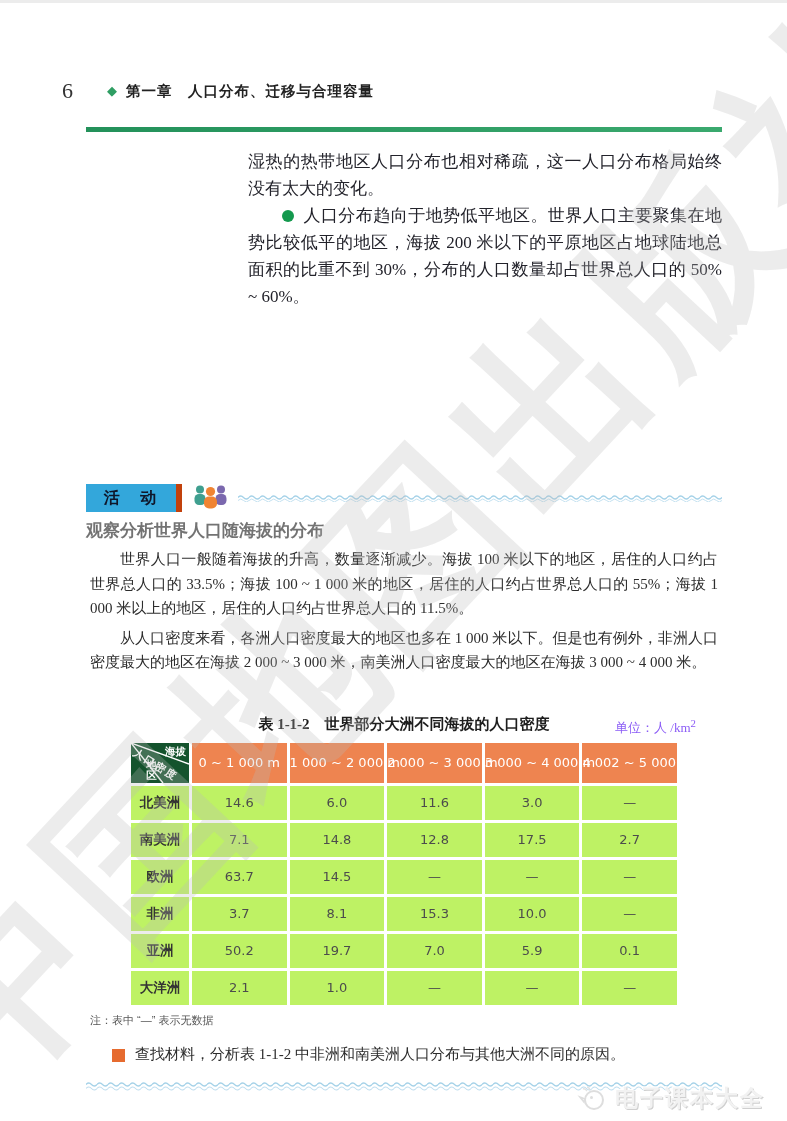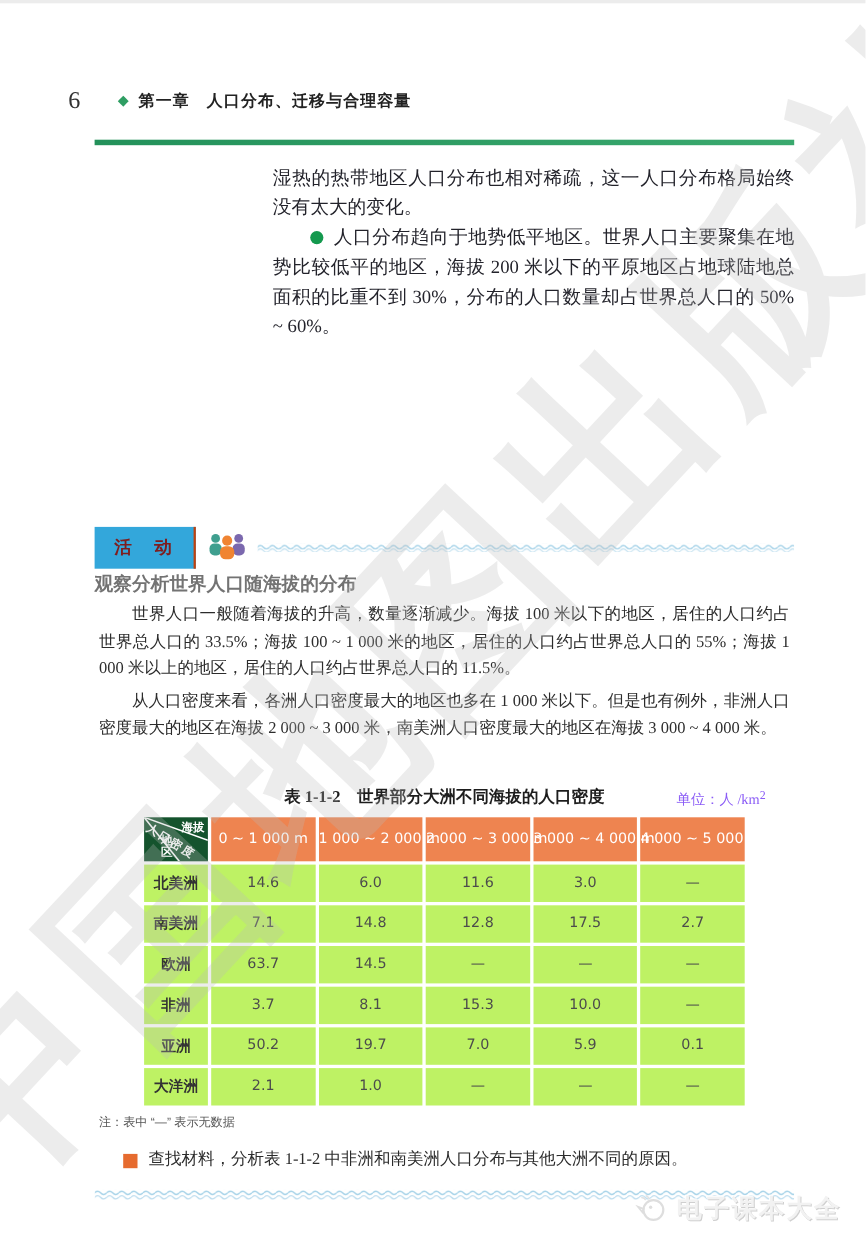--- a/index.html
+++ b/index.html
@@ -16,21 +16,21 @@
   
   .col{position:absolute;left:248px;width:474px;font-size:17px;line-height:27px;color:#23232b;text-align:justify;}
   .col p{margin:0;}
   .col p.ind{text-indent:2em;}
   .gbullet{display:inline-block;width:12px;height:12px;border-radius:50%;background:#14994e;margin-right:9px;vertical-align:-1px;}
   .intro{top:116px;}
 
   
   .act{position:absolute;left:86px;top:290px;width:636px;}
   .act-head{display:flex;align-items:center;height:28px;}
-  .act-label{width:84px;height:38px;background:#33a7db;border-right:2px solid #c2410c;color:#7f1d1d;
+  .act-label{width:84px;height:28px;background:#33a7db;border-right:6px solid #c2410c;color:#0f172a;
     font-family:"Liberation Sans",sans-serif;font-weight:bold;font-size:16px;letter-spacing:8px;
     display:flex;align-items:center;justify-content:center;padding-left:6px;box-sizing:content-box;}
   .act-icon{margin:0 8px 0 10px;flex:none;}
   .wavy{flex:1;height:8px;}
   .act-title{margin-top:7px;text-align:left;font-family:"Liberation Sans",sans-serif;font-weight:bold;font-size:17px;color:#737373;}
   .act-p{margin:5px 4px 0 4px;font-size:15px;line-height:24.5px;color:#2c2c2c;text-indent:2em;text-align:justify;}
 
   
   .cap-row{position:relative;margin-top:9px;height:22px;}
   .cap{ text-align:center;font-weight:bold;font-size:15px;color:#1d1d1d;margin-top:40px;}
@@ -130,21 +130,21 @@
               <line x1="0" y1="0" x2="32" y2="40" stroke="#ffffff" stroke-width="1.4"></line>
             </svg>
             <span class="c-top">海拔</span>
             <span class="c-mid">人口密度</span>
             <span class="c-bot">地区</span>
           </th>
         <th class="col-h">0 ~ 1 000 m</th>
             <th class="col-h">1 000 ~ 2 000 m</th>
             <th class="col-h">2 000 ~ 3 000 m</th>
             <th class="col-h">3 000 ~ 4 000 m</th>
-            <th class="col-h">4 000 ~ 5 000 m</th>
+            <th class="col-h">4 002 ~ 5 000 m</th>
           </tr>
       </thead>
       <tbody>
           <tr>
             <th class="row-h">北美洲</th>
             <td class="val">14.6</td>
             <td class="val">6.0</td>
             <td class="val">11.6</td>
             <td class="val">3.0</td>
             <td class="val">—</td>

